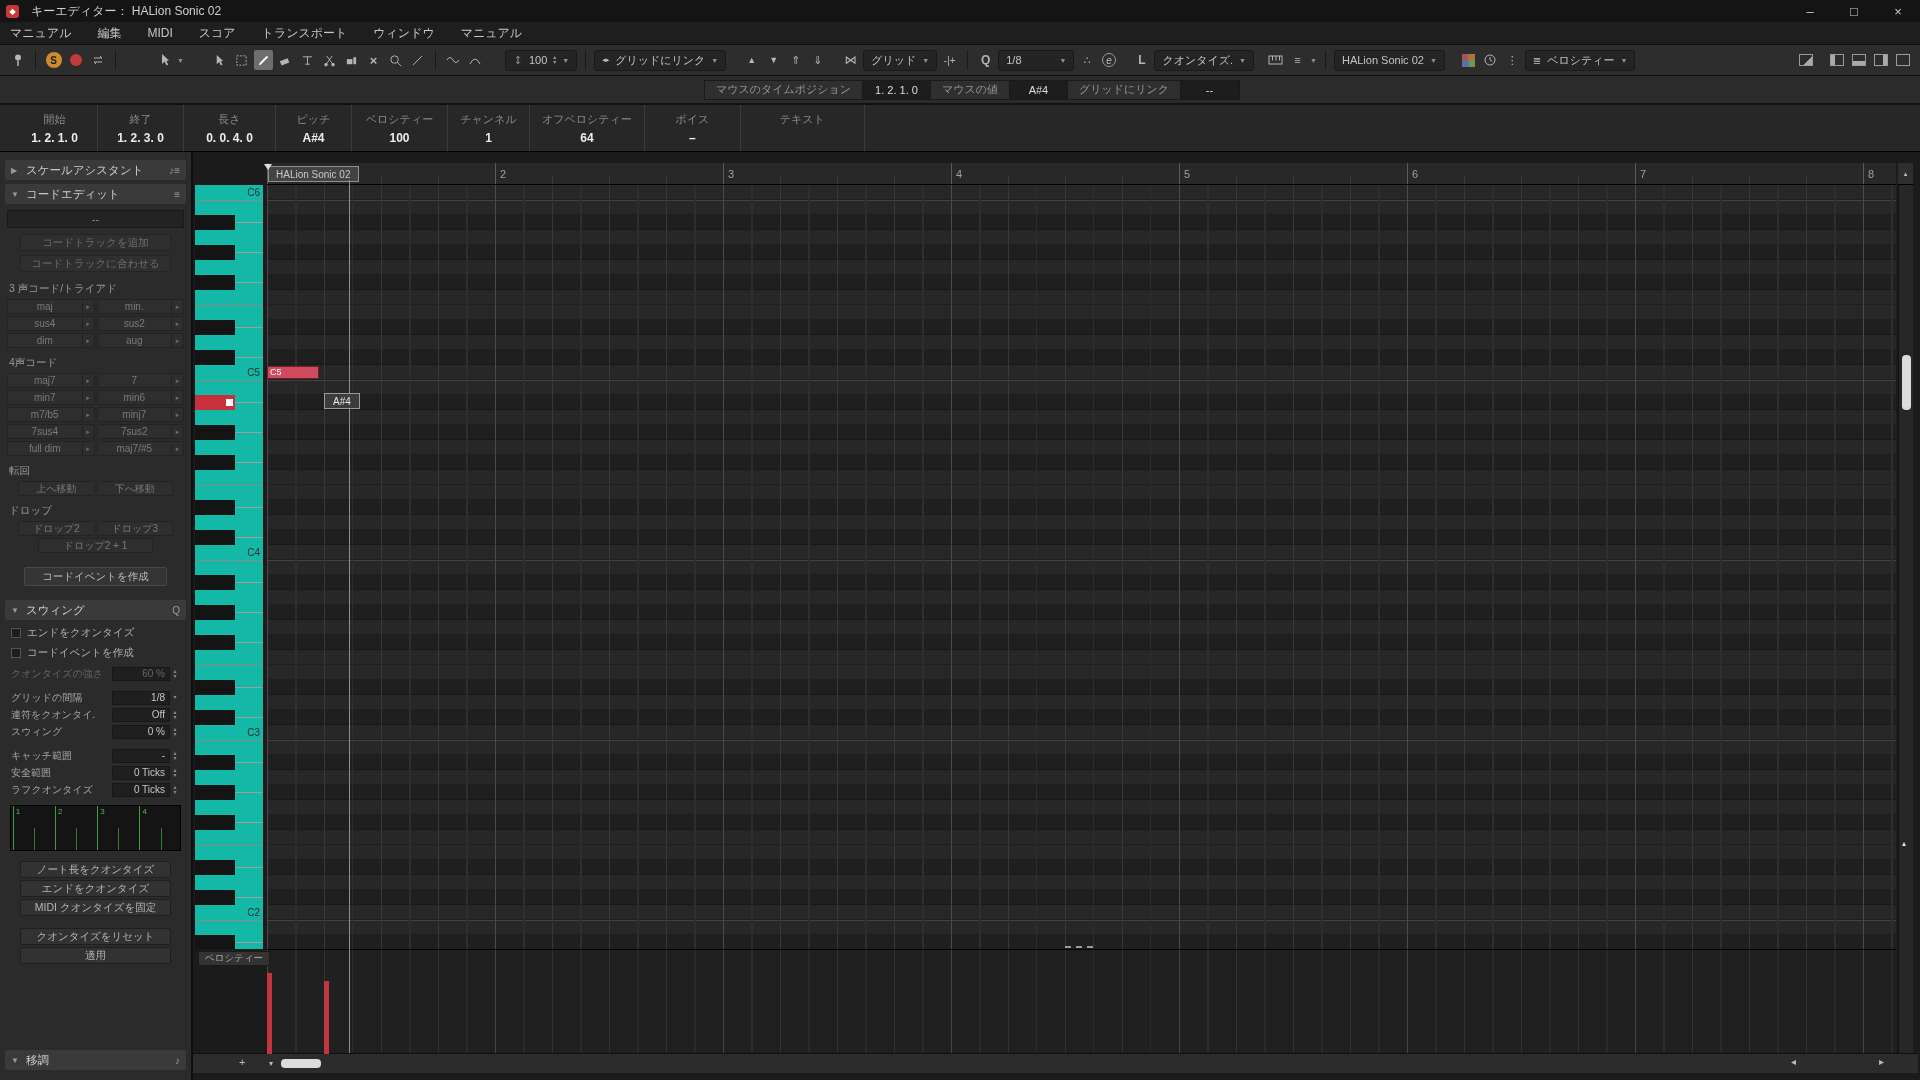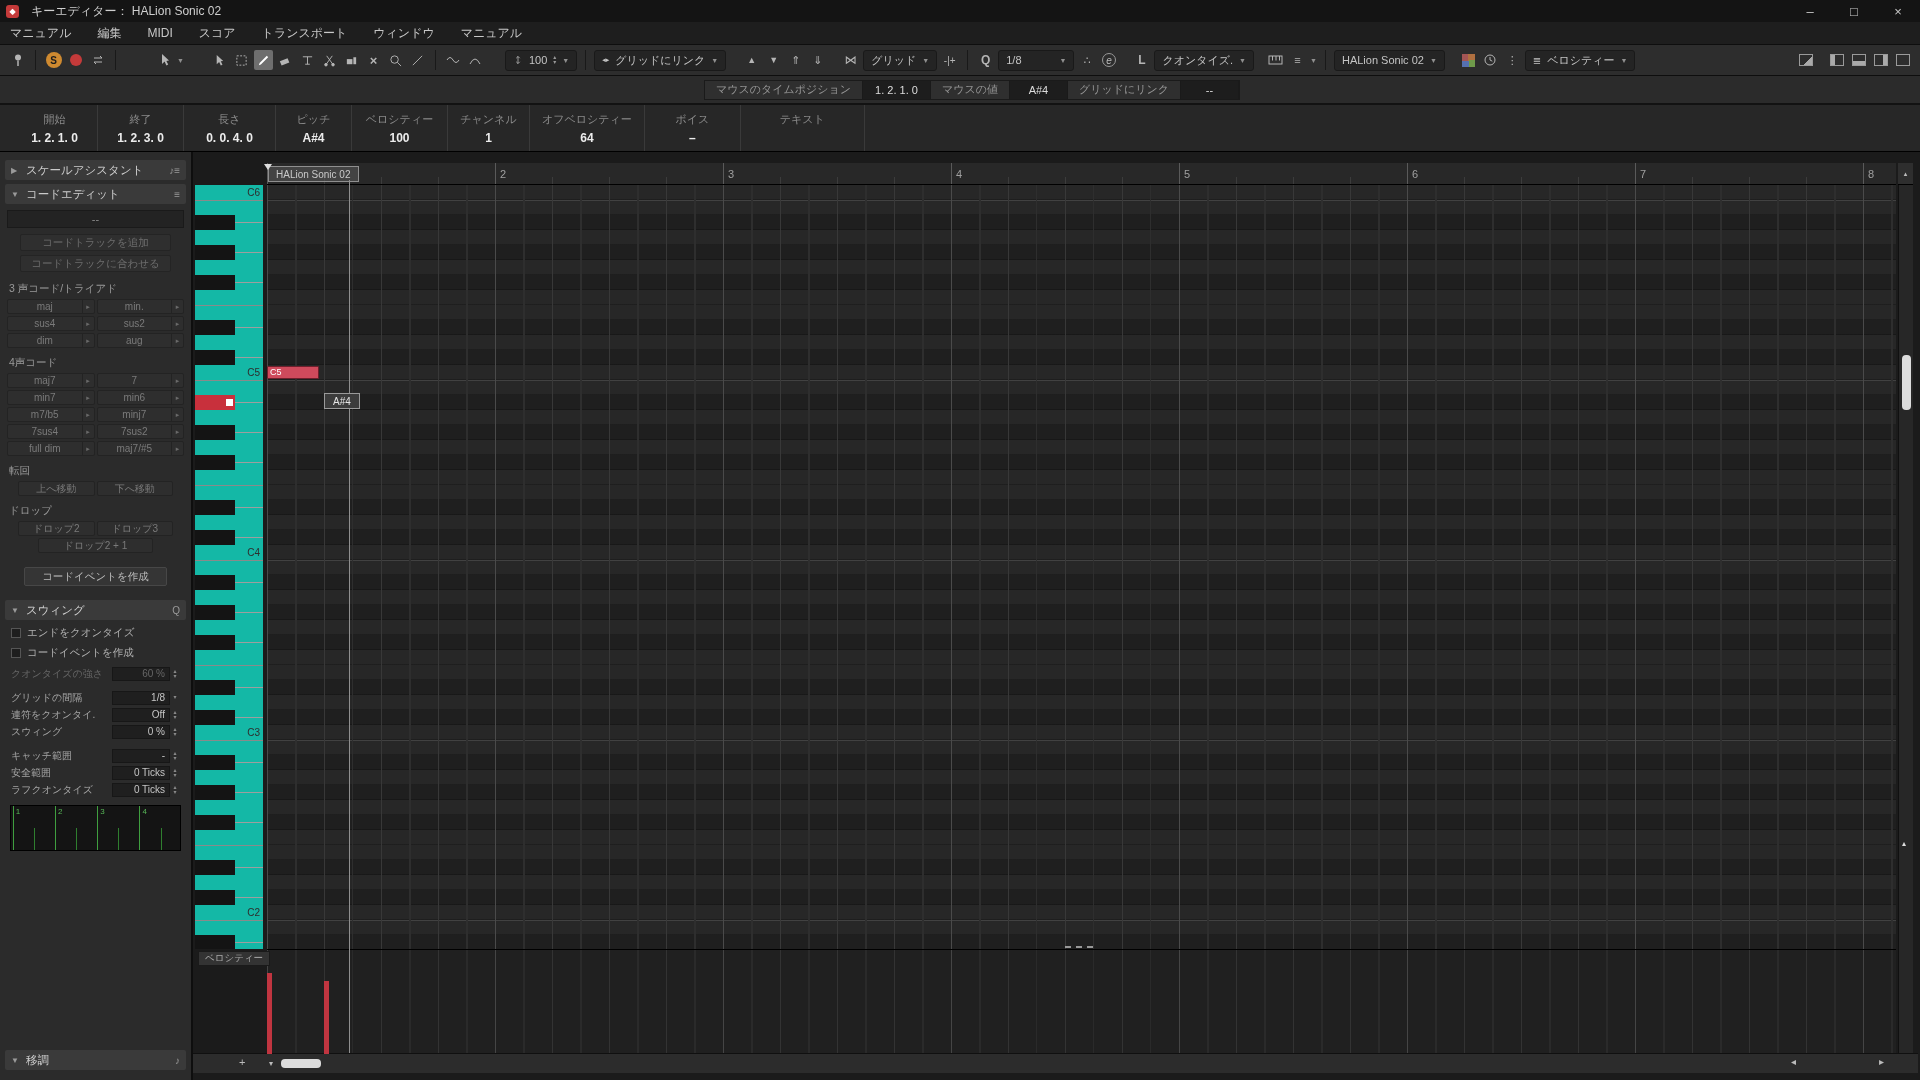--- a/index.html
+++ b/index.html
@@ -544,20 +544,27 @@
         <span class="gv-line" style="left:26%"></span>
         <span class="gv-num" style="left:calc(26% + 3px)">2</span>
         <span class="gv-tick" style="left:38.5%"></span>
         <span class="gv-line" style="left:51%"></span>
         <span class="gv-num" style="left:calc(51% + 3px)">3</span>
         <span class="gv-tick" style="left:63.5%"></span>
         <span class="gv-line" style="left:76%"></span>
         <span class="gv-num" style="left:calc(76% + 3px)">4</span>
         <span class="gv-tick" style="left:88.5%"></span>
       </div>
+    <div>
+        <div class="qbtn">ノート長をクオンタイズ</div>
+        <div class="qbtn">エンドをクオンタイズ</div>
+        <div class="qbtn">MIDI クオンタイズを固定</div>
+        <div class="qbtn" style="margin-top: 12px;">クオンタイズをリセット</div>
+        <div class="qbtn">適用</div>
+      </div>
     <div class="sec-header" style="margin-top:auto">
       <span class="sec-arrow">▼</span>
       <span>移調</span>
       <span class="sec-icon">♪</span>
     </div>
   </div>
 
   <div class="editor">
     <div class="ruler">
       <div class="part-box">HALion Sonic 02</div>

